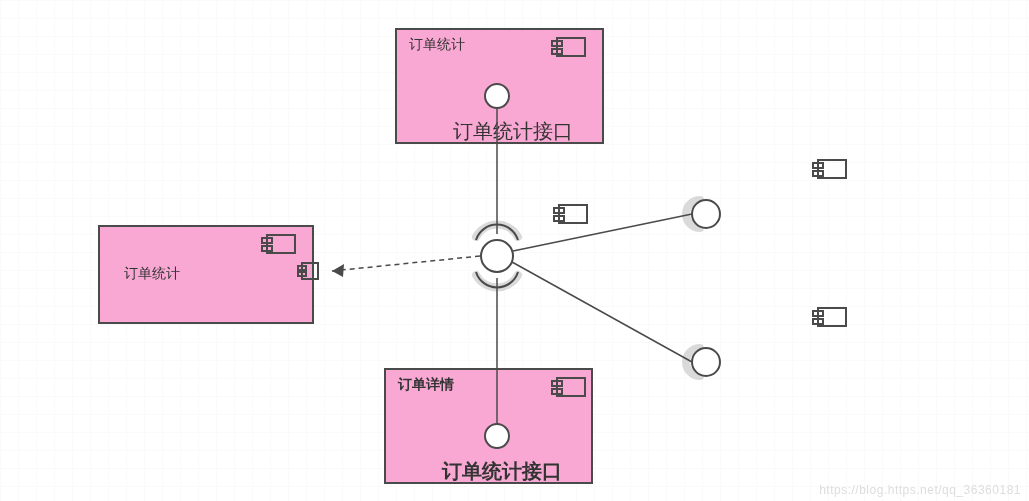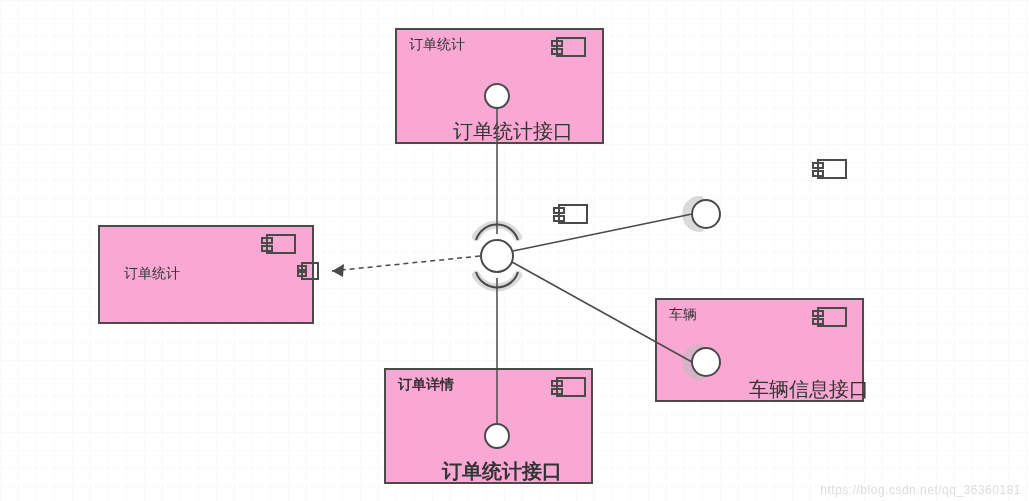--- a/index.html
+++ b/index.html
@@ -37,24 +37,20 @@
     <span class="iface" style="left:56px;top:88px;">订单统计接口</span>
   </div>
 
 
   <div class="box" style="left:384px;top:368px;width:205px;height:112px;font-weight:bold;">
     <span class="title">订单详情</span>
     <span class="iface" style="left:56px;top:88px;">订单统计接口</span>
   </div>
 
 
-  <div class="box" style="left:655px;top:298px;width:205px;height:100px;">
-    <span class="title">车辆</span>
-    <span class="iface" style="left:92px;top:76px;">车辆信息接口</span>
-  </div>
 
   <svg width="1029" height="501">
 
     <g>
         <rect class="glyph" x="557" y="38" width="28" height="18"></rect>
         <rect class="glyph" x="552" y="41" width="10" height="5" fill="#fff"></rect>
         <rect class="glyph" x="552" y="49" width="10" height="5" fill="#fff"></rect>
       </g>
     <g>
         <rect class="glyph" x="559" y="205" width="28" height="18"></rect>
@@ -104,14 +100,14 @@
 
     <path class="conn" d="M497 108 L497 234"></path>
     <path class="conn" d="M497 278 L497 424"></path>
     <path class="conn" d="M513 251 L692 214"></path>
     <path class="conn" d="M512 262 L692 362"></path>
 
     <path class="conn dash" d="M480 256 L332 271"></path>
     <path d="M332 271 L344 264 L343 277 Z" fill="#4a4a4a"></path>
   </svg>
 
-  <div class="watermark">https://blog.csdn.net/qq_36360181</div>
+  <div class="watermark">https://blog.https.net/qq_36360181</div>
 </div>
 
 </body></html>

